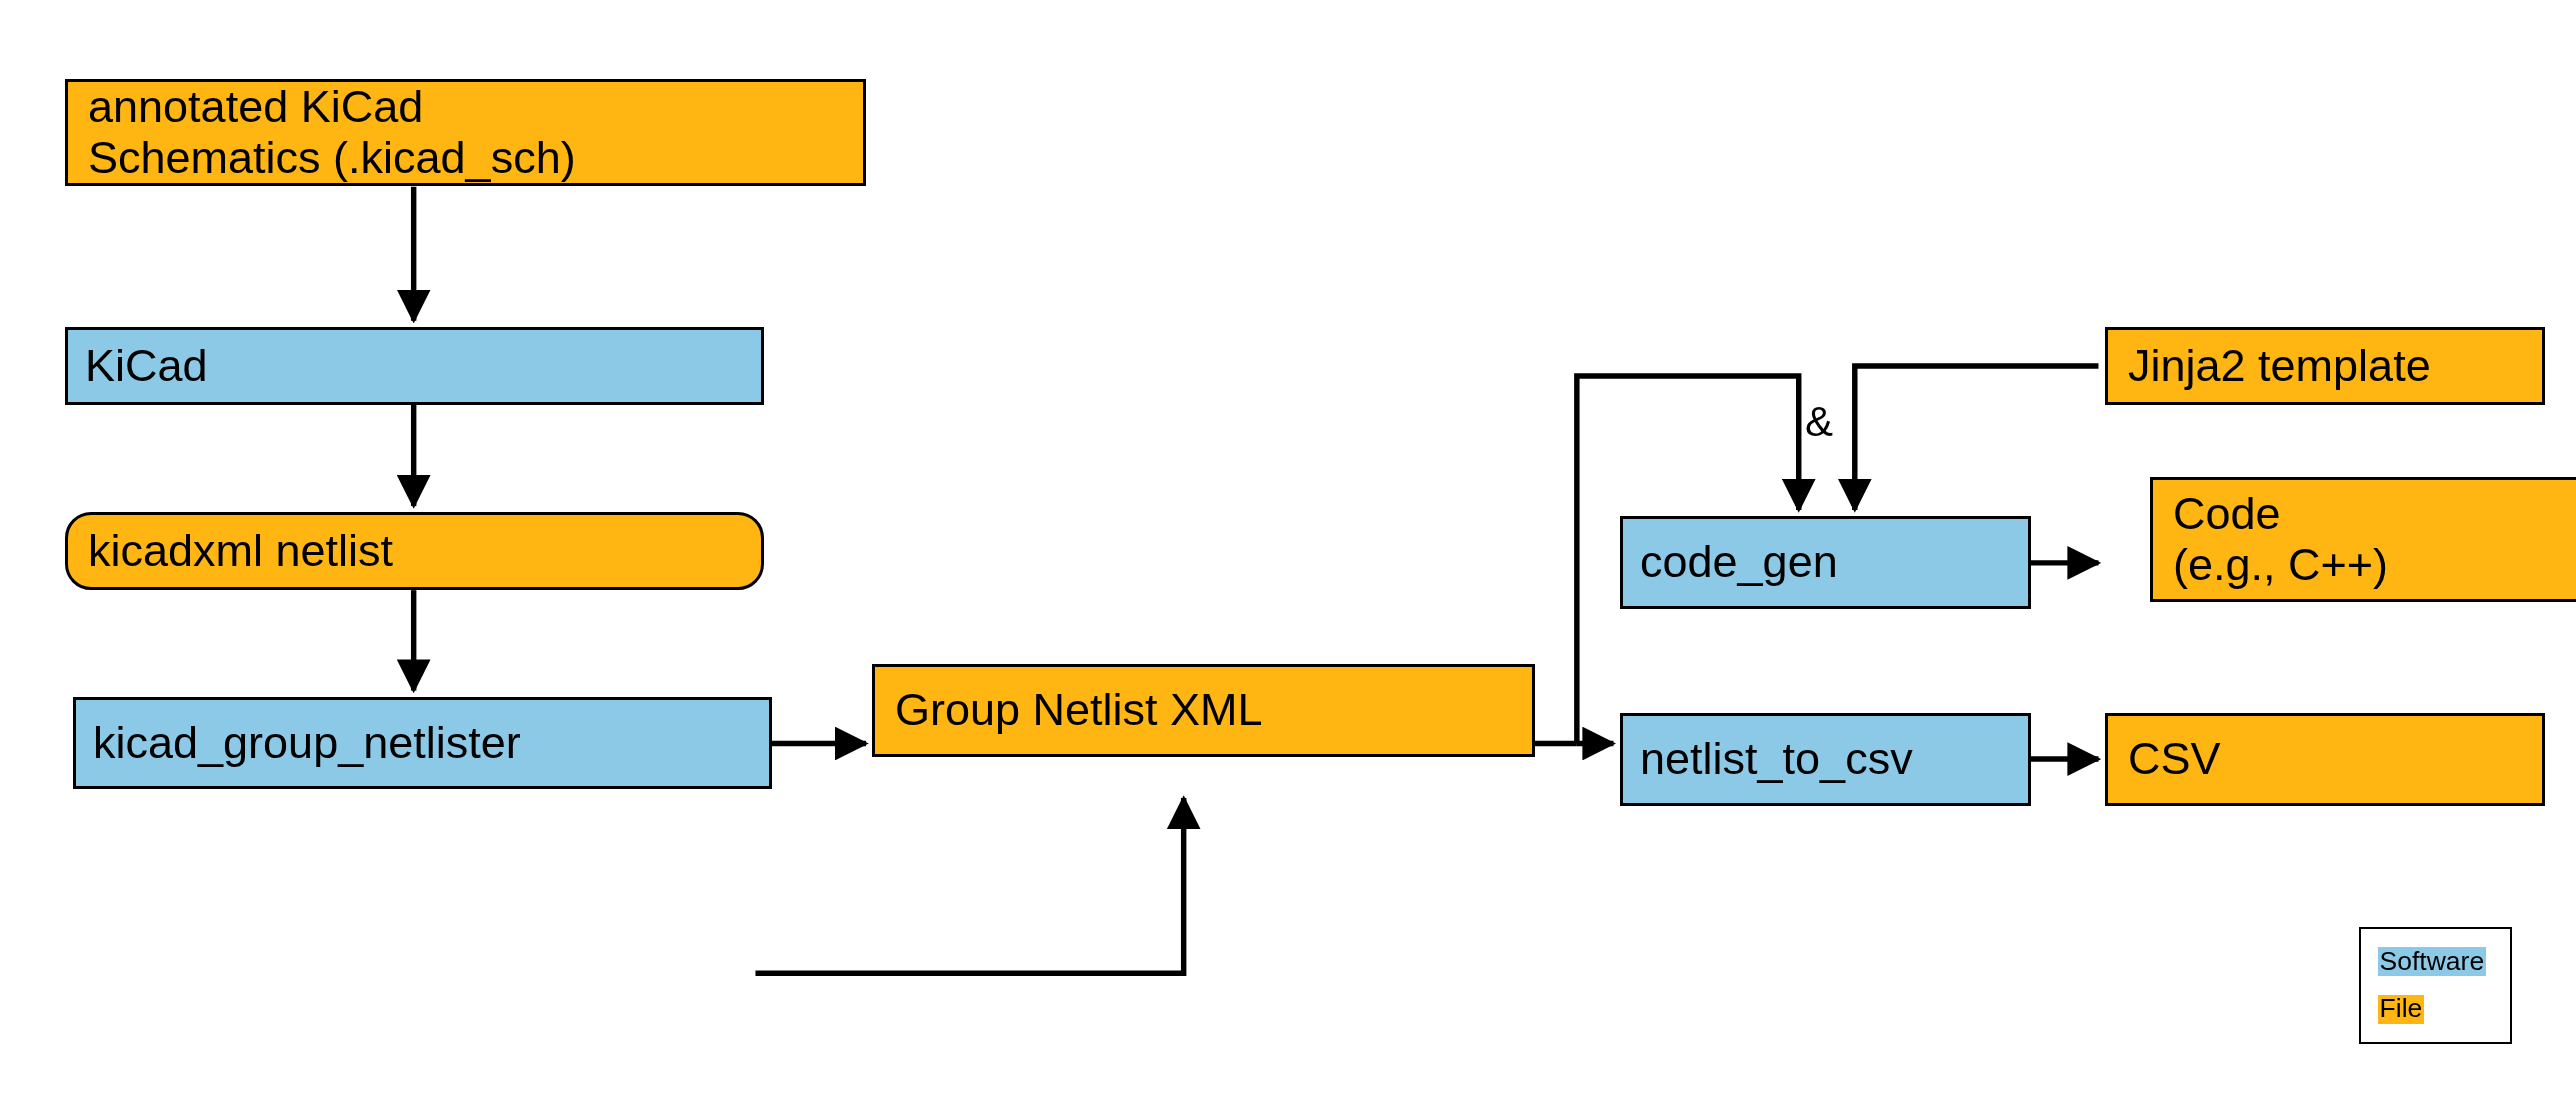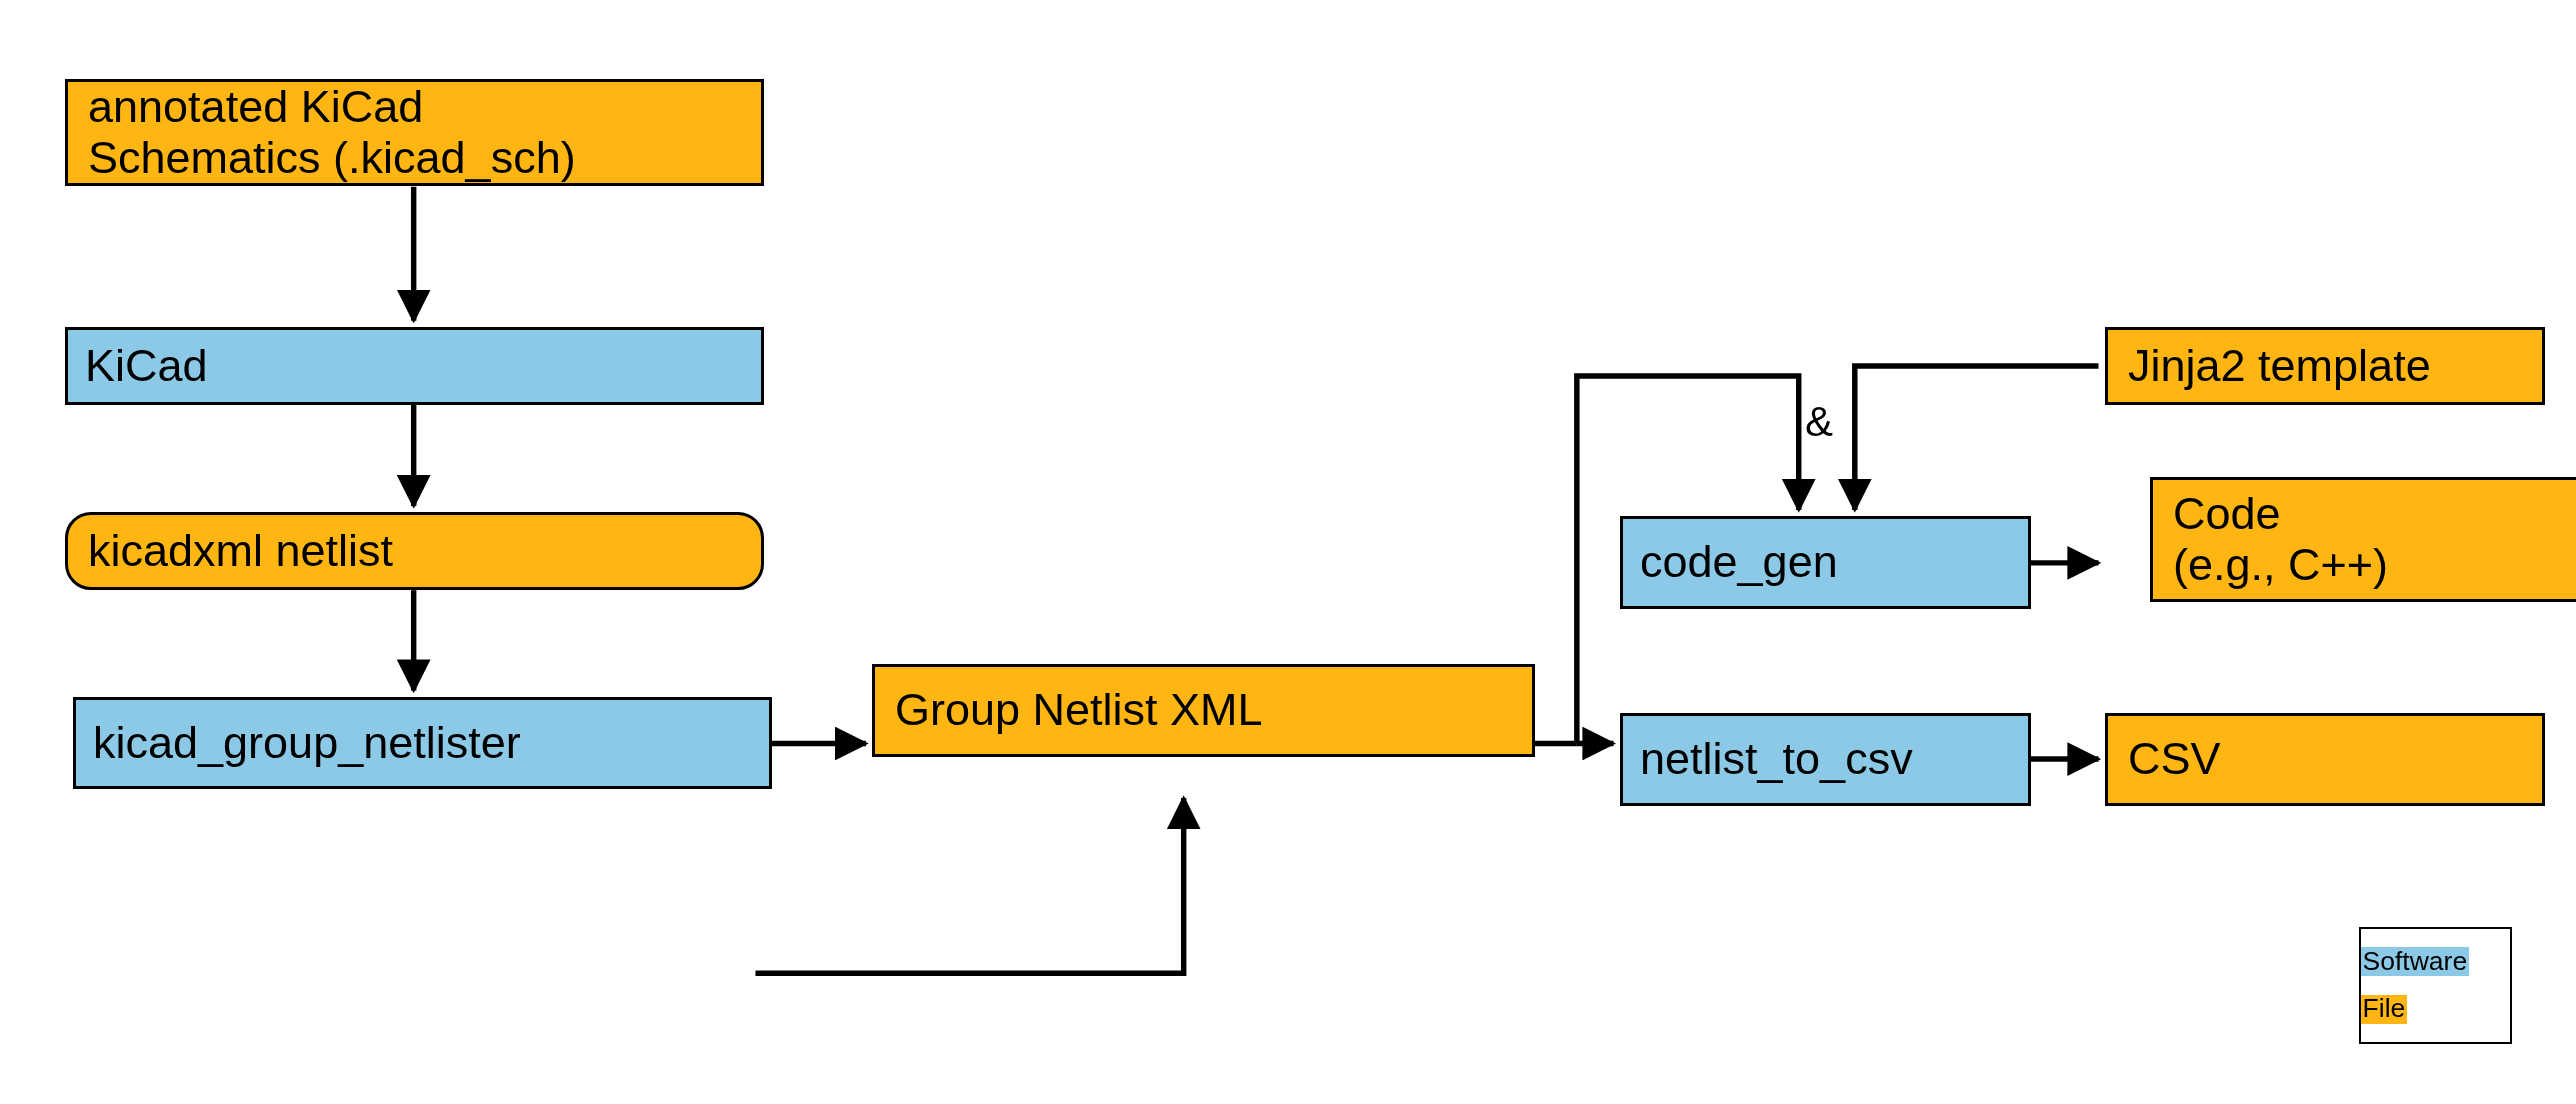--- a/index.html
+++ b/index.html
@@ -62,20 +62,21 @@
   }
   #legend {
     position: absolute;
     box-sizing: border-box;
     border: 2.3px solid #000000;
     background: #ffffff;
     display: flex;
     flex-direction: column;
     justify-content: space-evenly;
     align-items: flex-start;
+    padding-left: 17px;
   }
   .legend-chip {
     display: inline-block;
     font-size: 26.5px;
     line-height: 1.05;
     color: #000000;
     padding: 0.8px 1.6px;
   }
   .legend-chip.software { background: #8CC9E6; }
   .legend-chip.file { background: #FFB612; }
@@ -108,21 +109,21 @@
 
     <path d="M 2025 955 L 2025 483 L 2310 483 L 2310 655" stroke="#000000" stroke-width="7" fill="none" marker-end="url(#arrow)"></path>
 
     <path d="M 2695 470 L 2382 470 L 2382 655" stroke="#000000" stroke-width="7" fill="none" marker-end="url(#arrow)"></path>
 
     <path d="M 2608 723 L 2695 723" stroke="#000000" stroke-width="7" fill="none" marker-end="url(#arrow)"></path>
 
     <path d="M 2608 975 L 2695 975" stroke="#000000" stroke-width="7" fill="none" marker-end="url(#arrow)"></path>
   </svg>
 
-  <div class="node file" style="left:65px;  top:79px; width:699px; height:107px;"><span>annotated KiCad
+  <div class="node file" style="left:65px;  top:79px; width:801px; height:107px;"><span>annotated KiCad
 Schematics (.kicad_sch)</span></div>
   <div class="node software" style="left:65px;  top:327px; width:699px; height:78px;"><span>KiCad</span></div>
   <div class="node file" style="left:65px;  top:512px; width:699px; height:78px;border-radius:26px;"><span>kicadxml netlist</span></div>
   <div class="node software" style="left:73px;  top:697px; width:699px; height:92px;"><span>kicad_group_netlister</span></div>
   <div class="node file" style="left:872px;top:664px; width:663px; height:93px;"><span>Group Netlist XML</span></div>
   <div class="node software" style="left:1620px;top:713px; width:411px; height:93px;"><span>netlist_to_csv</span></div>
   <div class="node software" style="left:1620px;top:516px; width:411px; height:93px;"><span>code_gen</span></div>
   <div class="node file" style="left:2105px;top:327px; width:440px; height:78px;"><span>Jinja2 template</span></div>
   <div class="node file" style="left:2105px;top:477px; width:440px; height:125px;margin-left:45px;"><span>Code
 (e.g., C++)</span></div>

